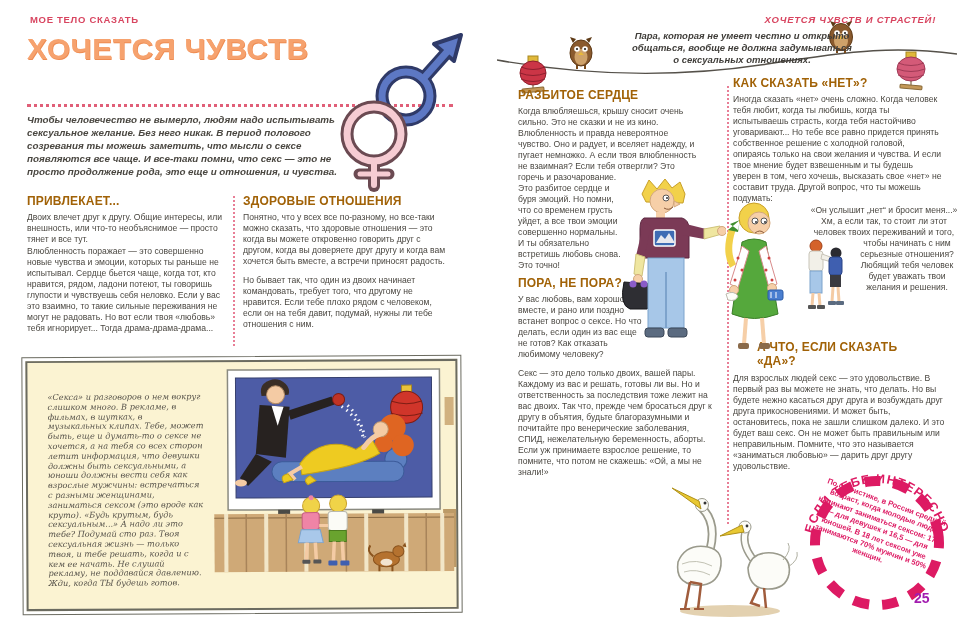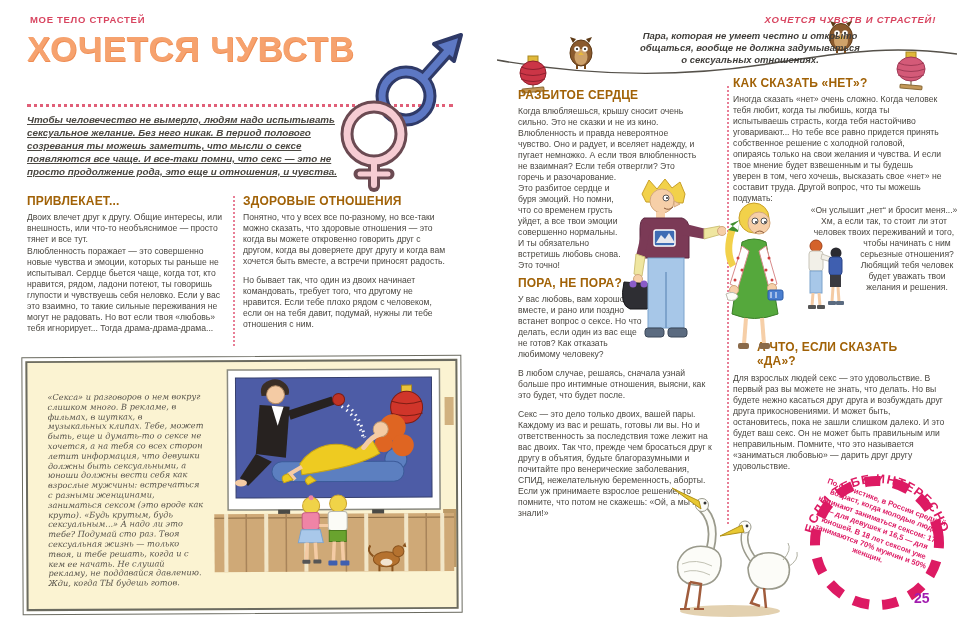--- a/index.html
+++ b/index.html
@@ -3,63 +3,63 @@
 <meta charset="utf-8">
 <style>
   html,body{margin:0;padding:0;background:#dedede;}
   .spread{position:relative;width:960px;height:624px;background:#ffffff;overflow:hidden;
           font-family:"Liberation Sans",sans-serif;border-bottom:2px solid #e2e2e0;}
   .abs{position:absolute;}
   
   .eyebrow{font-size:9.5px;font-weight:bold;color:#d84560;letter-spacing:.7px;}
   .eyebrow.it{font-style:italic;text-align:right;}
   
-  .big-title{font-size:35px;line-height:33px;font-weight:800;color:#f6a26e;
+  .big-title{font-size:30px;line-height:33px;font-weight:800;color:#f6a26e;
              letter-spacing:.5px;text-shadow:.7px .9px 0 #ef8c52;}
   .dotrule{border-top:3px dotted #e05f78;width:426px;height:0;}
   .intro{font-size:9.8px;line-height:13px;font-weight:bold;font-style:italic;color:#4a4741;}
   
   .h-sec{font-size:12px;font-weight:800;color:#a16207;letter-spacing:.2px;margin:0 0 4px 0;}
   .body-t{font-size:8.6px;line-height:11px;color:#4a4741;}
   .body-t p{margin:0 0 8px 0;}
   .vdots{border-left:2px dotted #e87e96;width:0;}
   
   .note{font-family:"DejaVu Serif",serif;font-style:italic;font-size:8.2px;line-height:9.8px;
         color:#56524a;}
   
   .frame{background:#fbf3d2;border:2px solid #6b6b60;outline:1px solid #6b6b60;outline-offset:3px;
          transform:rotate(-.3deg);}
-  .quote{font-size:9.5px;line-height:12px;font-weight:bold;font-style:italic;color:#403e3a;text-align:center;margin-left:8px;}
+  .quote{font-size:9.5px;line-height:12px;font-weight:bold;font-style:italic;color:#403e3a;text-align:center;}
   .center-t{text-align:center;margin-left:12px;}
   
   .fr0{float:right;width:0;}
   .fr1{float:right;clear:right;}
   .fl0{float:left;width:0;}
   .fl1{float:left;clear:left;}
   .stamp-text{font-size:7.6px;line-height:9.4px;font-weight:600;color:#dd1a63;text-align:center;
               transform:rotate(20deg);}
   .pagenum{font-size:14px;font-weight:bold;color:#a21caf;}
   svg{display:block;}
 </style>
 </head>
 <body>
 
 <div class="spread">
 
   <div class="abs" style="left:0;top:0;width:480px;height:624px;">
 
-    <div class="abs eyebrow" style="left:30px;top:14px;">МОЕ ТЕЛО СТРАСТЕЙ</div>
+    <div class="abs eyebrow" style="left:30px;top:14px;">МОЕ ТЕЛО СКАЗАТЬ</div>
 
     <div class="abs big-title" style="left:27px;top:32px;">
       <div>ХОЧЕТСЯ ЧУВСТВ</div>
     </div>
 
     <div class="abs dotrule" style="left:27px;top:104px;"></div>
 
-    <div class="abs intro" style="left:27px;top:113px;width:312px;text-decoration:underline;">Чтобы человечество не вымерло, людям надо испытывать сексуальное желание. Без него никак. В период полового созревания ты можешь заметить, что мысли о сексе появляются все чаще. И все-таки помни, что секс — это не просто продолжение рода, это еще и отношения, и чувства.</div>
+    <div class="abs intro" style="left:27px;top:113px;width:312px;">Чтобы человечество не вымерло, людям надо испытывать сексуальное желание. Без него никак. В период полового созревания ты можешь заметить, что мысли о сексе появляются все чаще. И все-таки помни, что секс — это не просто продолжение рода, это еще и отношения, и чувства.</div>
 
     <svg class="abs" style="left:328px;top:22px;" width="150" height="170" viewBox="0 0 150 170">
       <g stroke-linecap="round">
         <line x1="95" y1="57" x2="121" y2="28" stroke="#2f3a68" stroke-width="13"></line>
         <circle cx="78" cy="74" r="24" fill="none" stroke="#2f3a68" stroke-width="13"></circle>
         <polygon points="133,13 126,39 106,22" fill="#5d78c4" stroke="#2f3a68" stroke-width="4" stroke-linejoin="round"></polygon>
         <line x1="95" y1="57" x2="118" y2="31" stroke="#5d78c4" stroke-width="7"></line>
         <circle cx="78" cy="74" r="24" fill="none" stroke="#5d78c4" stroke-width="7"></circle>
       </g>
       <g stroke-linecap="round">
@@ -243,21 +243,20 @@
         <span class="fr1" style="width:78px;height:130px;"></span>
         <span>Когда влюбляешься, крышу сносит очень сильно. Это не сказки и не из кино. Влюбленность и правда невероятное чувство. Оно и радует, и вселяет надежду, и пугает немножко. А если твоя влюбленность не взаимная? Если тебя отвергли? Это горечь и разочарование. Это разбитое сердце и буря эмоций. Но помни, что со временем грусть уйдет, а все твои эмоции совершенно нормальны. И ты обязательно встретишь любовь снова. Это точно!</span>
       </div>
     </div>
 
     <div class="abs" style="left:38px;top:276px;width:200px;">
       <div class="h-sec">ПОРА, НЕ ПОРА?</div>
       <div class="body-t">
         <span class="fr1" style="width:72px;height:66px;"></span>
         <p>У вас любовь, вам хорошо вместе, и рано или поздно встанет вопрос о сексе. Но что делать, если один из вас еще не готов? Как отказать любимому человеку?</p>
-        <p>В любом случае, решаясь, сначала узнай больше про интимные отношения, выясни, как это будет, что будет после.</p>
         <p>Секс — это дело только двоих, вашей пары. Каждому из вас и решать, готовы ли вы. Но и ответственность за последствия тоже лежит на вас двоих. Так что, прежде чем бросаться друг к другу в объятия, будьте благоразумными и почитайте про венерические заболевания, СПИД, нежелательную беременность, аборты. Если уж принимаете взрослое решение, то помните, что потом не скажешь: «Ой, а мы не знали!»</p>
       </div>
     </div>
 
     <div class="abs" style="left:253px;top:76px;width:210px;">
       <div class="h-sec">КАК СКАЗАТЬ «НЕТ»?</div>
       <div class="body-t">
         <p style="margin:0;">Иногда сказать «нет» очень сложно. Когда человек тебя любит, когда ты любишь, когда ты испытываешь страсть, когда тебя настойчиво уговаривают... Но тебе все равно придется принять собственное решение с холодной головой, опираясь только на свои желания и чувства. И если твое мнение будет взвешенным и ты будешь уверен в том, чего хочешь, высказать свое «нет» не составит труда. Другой вопрос, что ты можешь подумать:</p>
       </div>
     </div>

